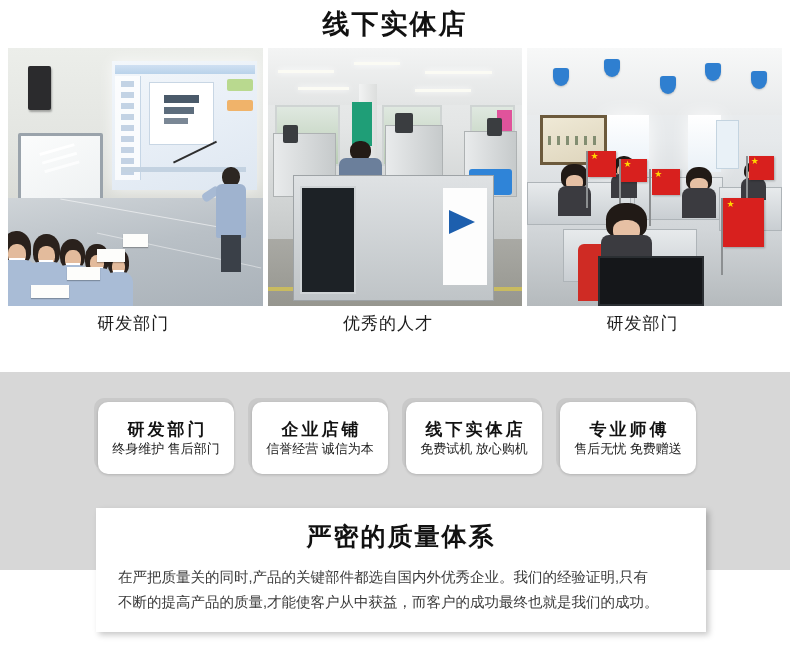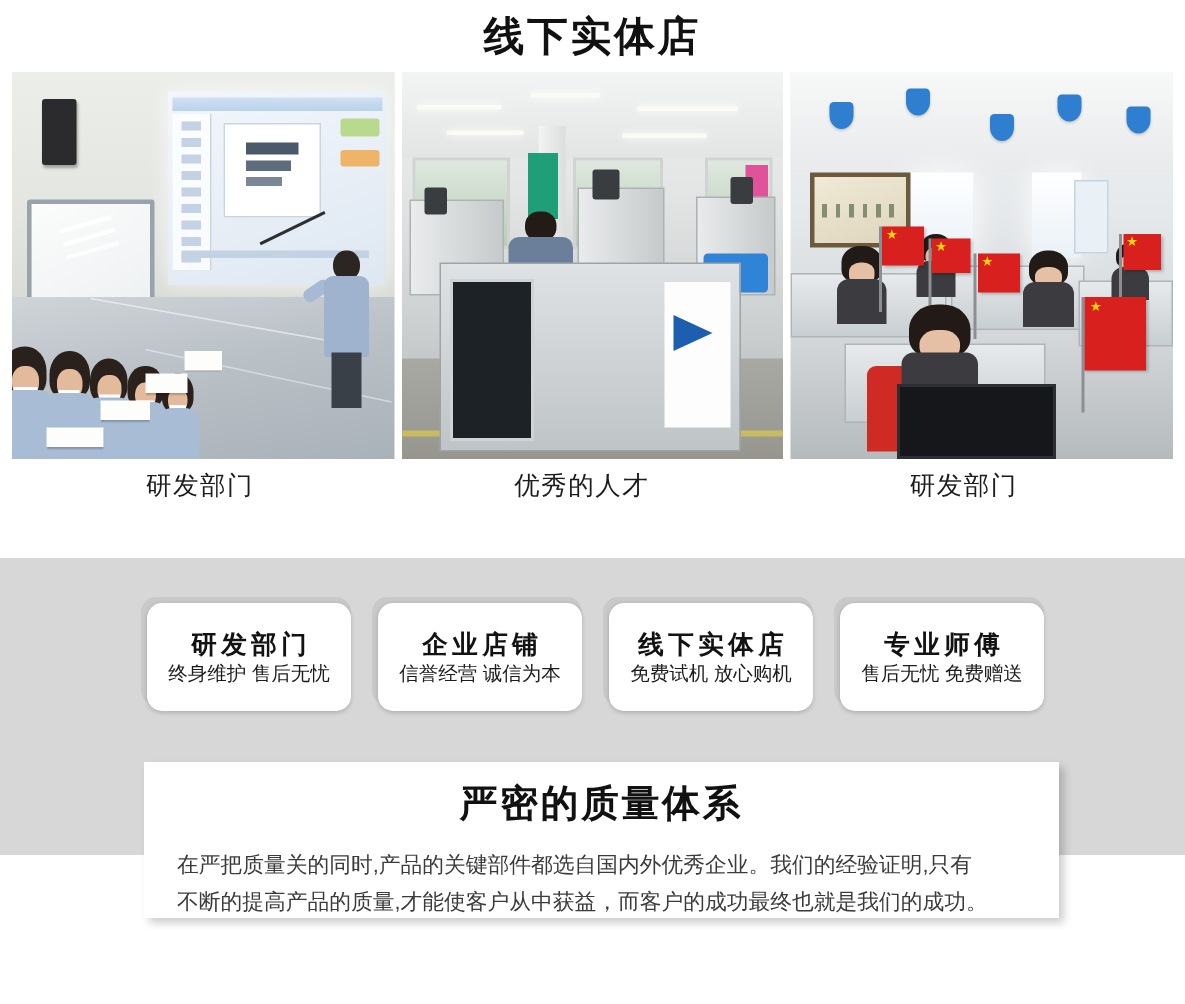--- a/index.html
+++ b/index.html
@@ -179,21 +179,21 @@
     font-size:17px;font-weight:bold;color:#121212;letter-spacing:3px;
     text-indent:3px;line-height:1;
   }
   .badge .b-sub{
     font-size:13px;color:#1c1c1c;line-height:1;white-space:nowrap;
   }
 
   
   .quality-panel{
     position:absolute;left:96px;top:508px;
-    width:610px;height:104px;
+    width:610px;height:124px;
     background:#ffffff;
     box-shadow:3px 3px 6px rgba(0,0,0,.22);
   }
   .q-title{
     text-align:center;font-size:25px;font-weight:bold;color:#111111;
     letter-spacing:2px;padding-top:16px;line-height:1;
   }
   .q-body{
     margin:16px 22px 0 22px;
     font-size:14.5px;color:#3b3b3b;line-height:1.75;
@@ -377,21 +377,21 @@
   <div class="caption">优秀的人才</div>
   <div class="caption">研发部门</div>
 </div>
 
 <div class="gray-band"></div>
 
 <div class="badge-row">
   <div class="badge">
     <div class="inner">
       <div class="b-title">研发部门</div>
-      <div class="b-sub">终身维护 售后无忧</div>
+      <div class="b-sub">终身维护 售后部门</div>
     </div>
   </div>
   <div class="badge">
     <div class="inner">
       <div class="b-title">企业店铺</div>
       <div class="b-sub">信誉经营 诚信为本</div>
     </div>
   </div>
   <div class="badge">
     <div class="inner">

